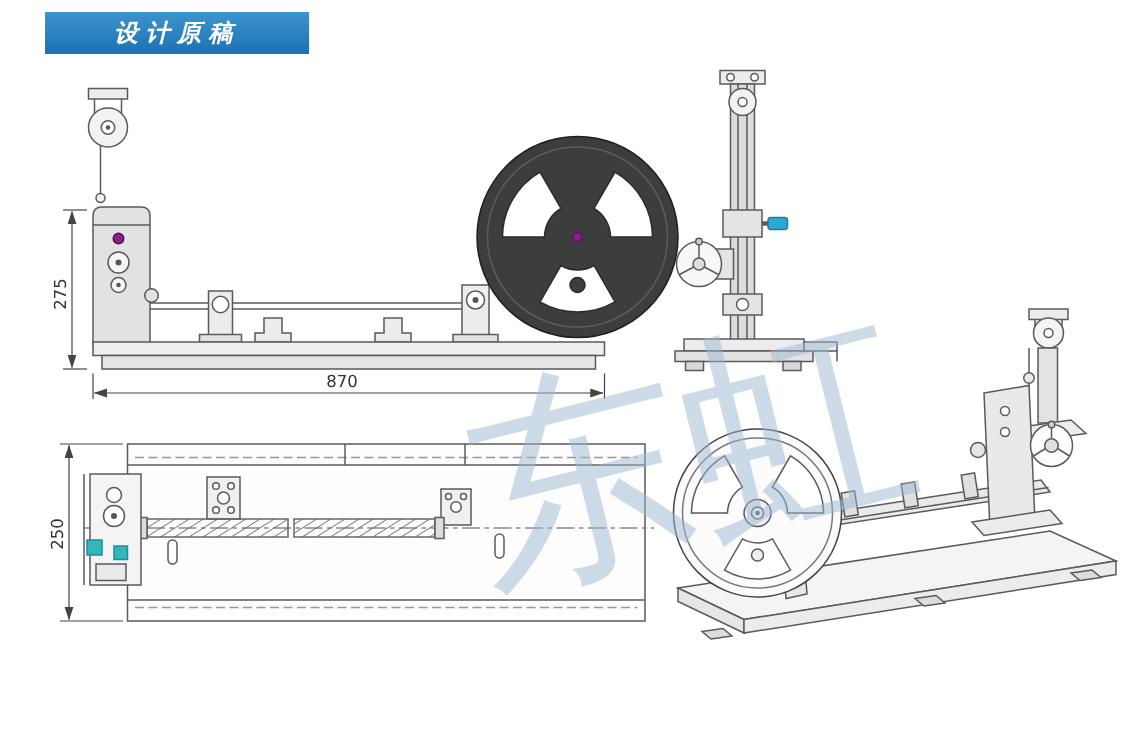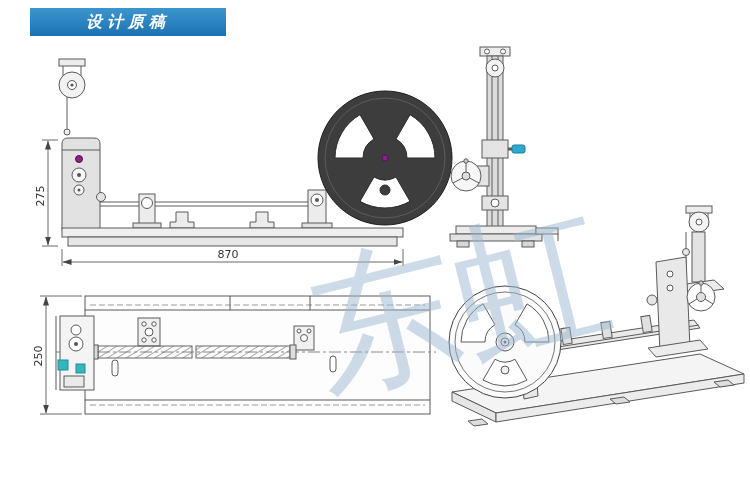--- a/index.html
+++ b/index.html
@@ -1,21 +1,21 @@
 <!DOCTYPE html>
 <html><head>
 <meta charset="utf-8">
 <style>
   html,body { margin:0; padding:0; background:#ffffff; }
   .canvas {
     position:relative; width:750px; height:490px; background:#ffffff;
     overflow:hidden; font-family:"Liberation Sans", sans-serif;
   }
   .banner {
-    position:absolute; left:30px; top:8px; width:196px; height:28px;
+    position:absolute; left:30px; top:8px; width:176px; height:28px;
     background:linear-gradient(180deg,#3d95cd 0%, #1b72b4 100%);
     display:flex; align-items:center; justify-content:center;
   }
   .banner span {
     color:#ffffff; font-size:16px; font-weight:bold; font-style:italic;
     letter-spacing:5px; font-family:"Liberation Sans", sans-serif;
   }
   .watermark {
     position:absolute; left:290px; top:200px; width:340px; height:220px;
     font-size:150px; line-height:200px; color:#9db9d2; opacity:0.5;

